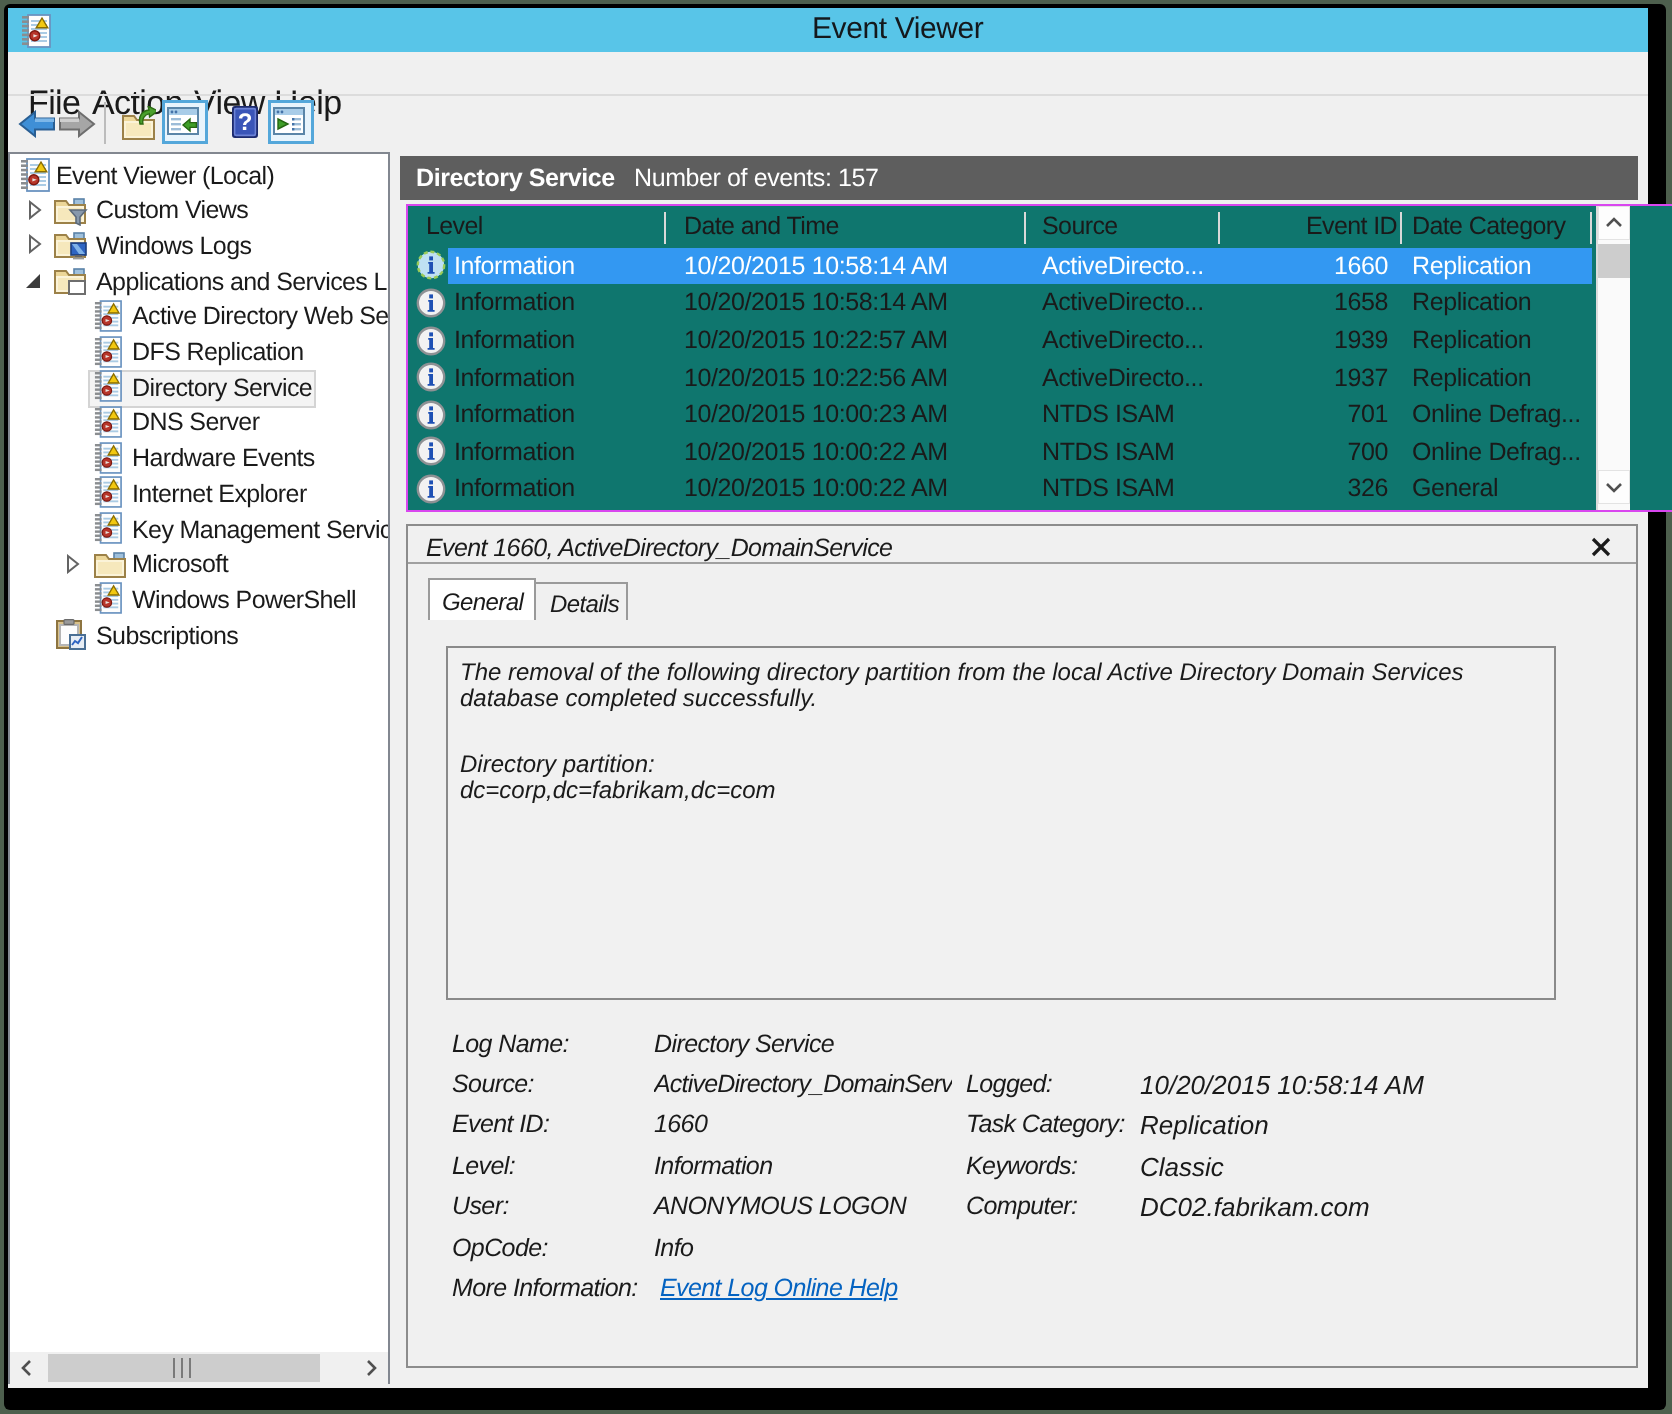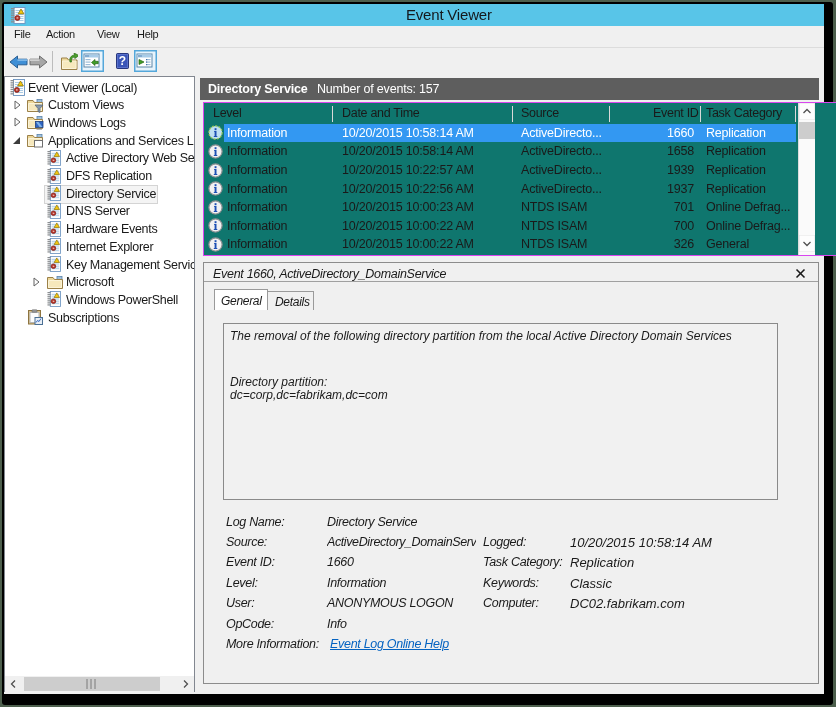--- a/index.html
+++ b/index.html
@@ -4,21 +4,21 @@
 <style>
 * { margin:0; padding:0; box-sizing:border-box; }
 html,body { width:836px; height:707px; overflow:hidden; }
 body { background:#4d5f4d; font-family:"Liberation Sans", sans-serif; }
 .page { position:relative; width:836px; height:707px; overflow:hidden; }
 .abs { position:absolute; }
 .frame { position:absolute; left:2px; top:2px; width:831px; height:703px; background:#000; border-radius:3px; }
 .win { position:absolute; left:4px; top:4px; width:820px; height:690px; background:#f0f0f0; }
 .titlebar { position:absolute; left:4px; top:4px; width:820px; height:22px; background:#58c5e8; }
 .title-text { position:absolute; left:406px; top:6px; width:200px; text-align:left; font-size:15px; color:#14181c; letter-spacing:-0.2px; }
-.menu-item { position:absolute; font-size:11px; color:#1a1a1a; letter-spacing:-0.3px; }
+.menu-item { position:absolute; font-size:17px; color:#1a1a1a; letter-spacing:-0.3px;margin-top:14px; }
 .tsep { position:absolute; left:52px; top:51px; width:1px; height:21px; background:#bcbcbc; }
 .leftpanel { position:absolute; left:4px; top:76px; width:191px; height:616px; background:#fff; border:1px solid #828790; overflow:hidden; }
 .trow-l { position:absolute; height:18px; font-size:12.5px; color:#1a1a1a; letter-spacing:-0.3px; white-space:nowrap; }
 .rheader { position:absolute; left:200px; top:78px; width:619px; height:22px; background:#5e5e5e; color:#fff; font-size:12.5px; letter-spacing:-0.2px; }
 .tablebox { position:absolute; left:203px; top:102px; width:656px; height:154px; background:#0f766e; border:1px solid #d946ef; }
 .th { position:absolute; top:1px; height:19px; font-size:12.5px; color:#1a1a1a; letter-spacing:-0.3px; line-height:19px; white-space:nowrap; }
 .colsep { position:absolute; top:3px; width:1px; height:16px; background:#d9d9d9; }
 .cell { position:absolute; white-space:nowrap; font-size:12.5px !important; letter-spacing:-0.2px !important; }
 .details { position:absolute; left:203px; top:262px; width:616px; height:422px; background:#f0f0f0; border:1px solid #8c8c8c; }
 .fld { position:absolute; font-size:12.5px; letter-spacing:-0.3px; color:#1a1a1a; white-space:nowrap;font-style:italic; }
@@ -400,21 +400,21 @@
       <path d="M7 4.5 L10.5 8 L7 11.5" fill="none" stroke="#505050" stroke-width="1.3"></path>
     </svg>
 <div class="rheader">
       <span class="abs" style="left:8px;top:4px;font-weight:bold">Directory Service</span>
       <span class="abs" style="left:117px;top:4px">Number of events: 157</span>
     </div>
 <div class="tablebox">
       <div class="th" style="left:9px">Level</div>
       <div class="th" style="left:138px">Date and Time</div>
       <div class="th" style="left:317px">Source</div>
-      <div class="th" style="left:502px">Task Category</div>
+      <div class="th" style="left:502px">Date Category</div>
       <div class="th" style="left:449px;width:41px;text-align:right">Event ID</div>
       <div class="colsep" style="left:128px"></div>
       <div class="colsep" style="left:308px"></div>
       <div class="colsep" style="left:405px"></div>
       <div class="colsep" style="left:496px"></div>
       <div class="colsep" style="left:591px"></div>
       <div class="abs" style="left:20px;top:20.5px;width:572px;height:18.6px;background:#3398f2"></div>
       <svg class="abs" style="left:4px;top:22.3px" width="15" height="15" viewBox="0 0 15 15">
 <circle cx="7.5" cy="7.5" r="6.6" fill="#bfe0f2" stroke="#9ccc58" stroke-width="1.2" stroke-dasharray="2,1.4"></circle>
 <rect x="6.6" y="3.2" width="1.9" height="2" fill="#1e50b4"></rect>
@@ -505,20 +505,21 @@
           <line x1="1.5" y1="1.5" x2="9.5" y2="9.5"></line>
           <line x1="9.5" y1="1.5" x2="1.5" y2="9.5"></line>
         </g>
       </svg>
       <div class="abs" style="left:10px;top:26px;width:54px;height:21px;background:#fff;border:1px solid #9a9a9a;border-bottom:none"></div>
       <div class="fld" style="left:17px;top:31px;font-size:12px">General</div>
       <div class="abs" style="left:64px;top:28px;width:46px;height:19px;background:#f0f0f0;border:1px solid #9a9a9a;border-left:none;border-bottom:none"></div>
       <div class="fld" style="left:71px;top:32px;font-size:12px">Details</div>
       <div class="abs" style="left:19px;top:60px;width:555px;height:177px;background:#f1f1f1;border:1px solid #8a8a8a"></div>
       <div class="fld" style="left:26px;top:66px;font-size:12px;letter-spacing:0px">The removal of the following directory partition from the local Active Directory Domain Services</div>
+      <div class="fld" style="left:26px;top:79.3px;font-size:12px;letter-spacing:0px">database completed successfully.</div>
       <div class="fld" style="left:26px;top:111.5px;font-size:12px;letter-spacing:0px">Directory partition:</div>
       <div class="fld" style="left:26px;top:124.8px;font-size:12px;letter-spacing:0px">dc=corp,dc=fabrikam,dc=com</div>
       <div class="fld" style="left:22px;top:251.5px">Log Name:</div>
       <div class="fld" style="left:123px;top:251.5px">Directory Service</div>
       <div class="fld" style="left:22px;top:271.9px">Source:</div>
       <div class="fld" style="left:123px;top:271.9px;letter-spacing:-0.4px;max-width:154px;overflow:hidden">ActiveDirectory_DomainServ</div>
       <div class="fld" style="left:279px;top:271.9px">Logged:</div>
       <div class="fld" style="left:366px;top:271.9px;font-size:13px;letter-spacing:0px">10/20/2015 10:58:14 AM</div>
       <div class="fld" style="left:22px;top:292.3px">Event ID:</div>
       <div class="fld" style="left:123px;top:292.3px">1660</div>

